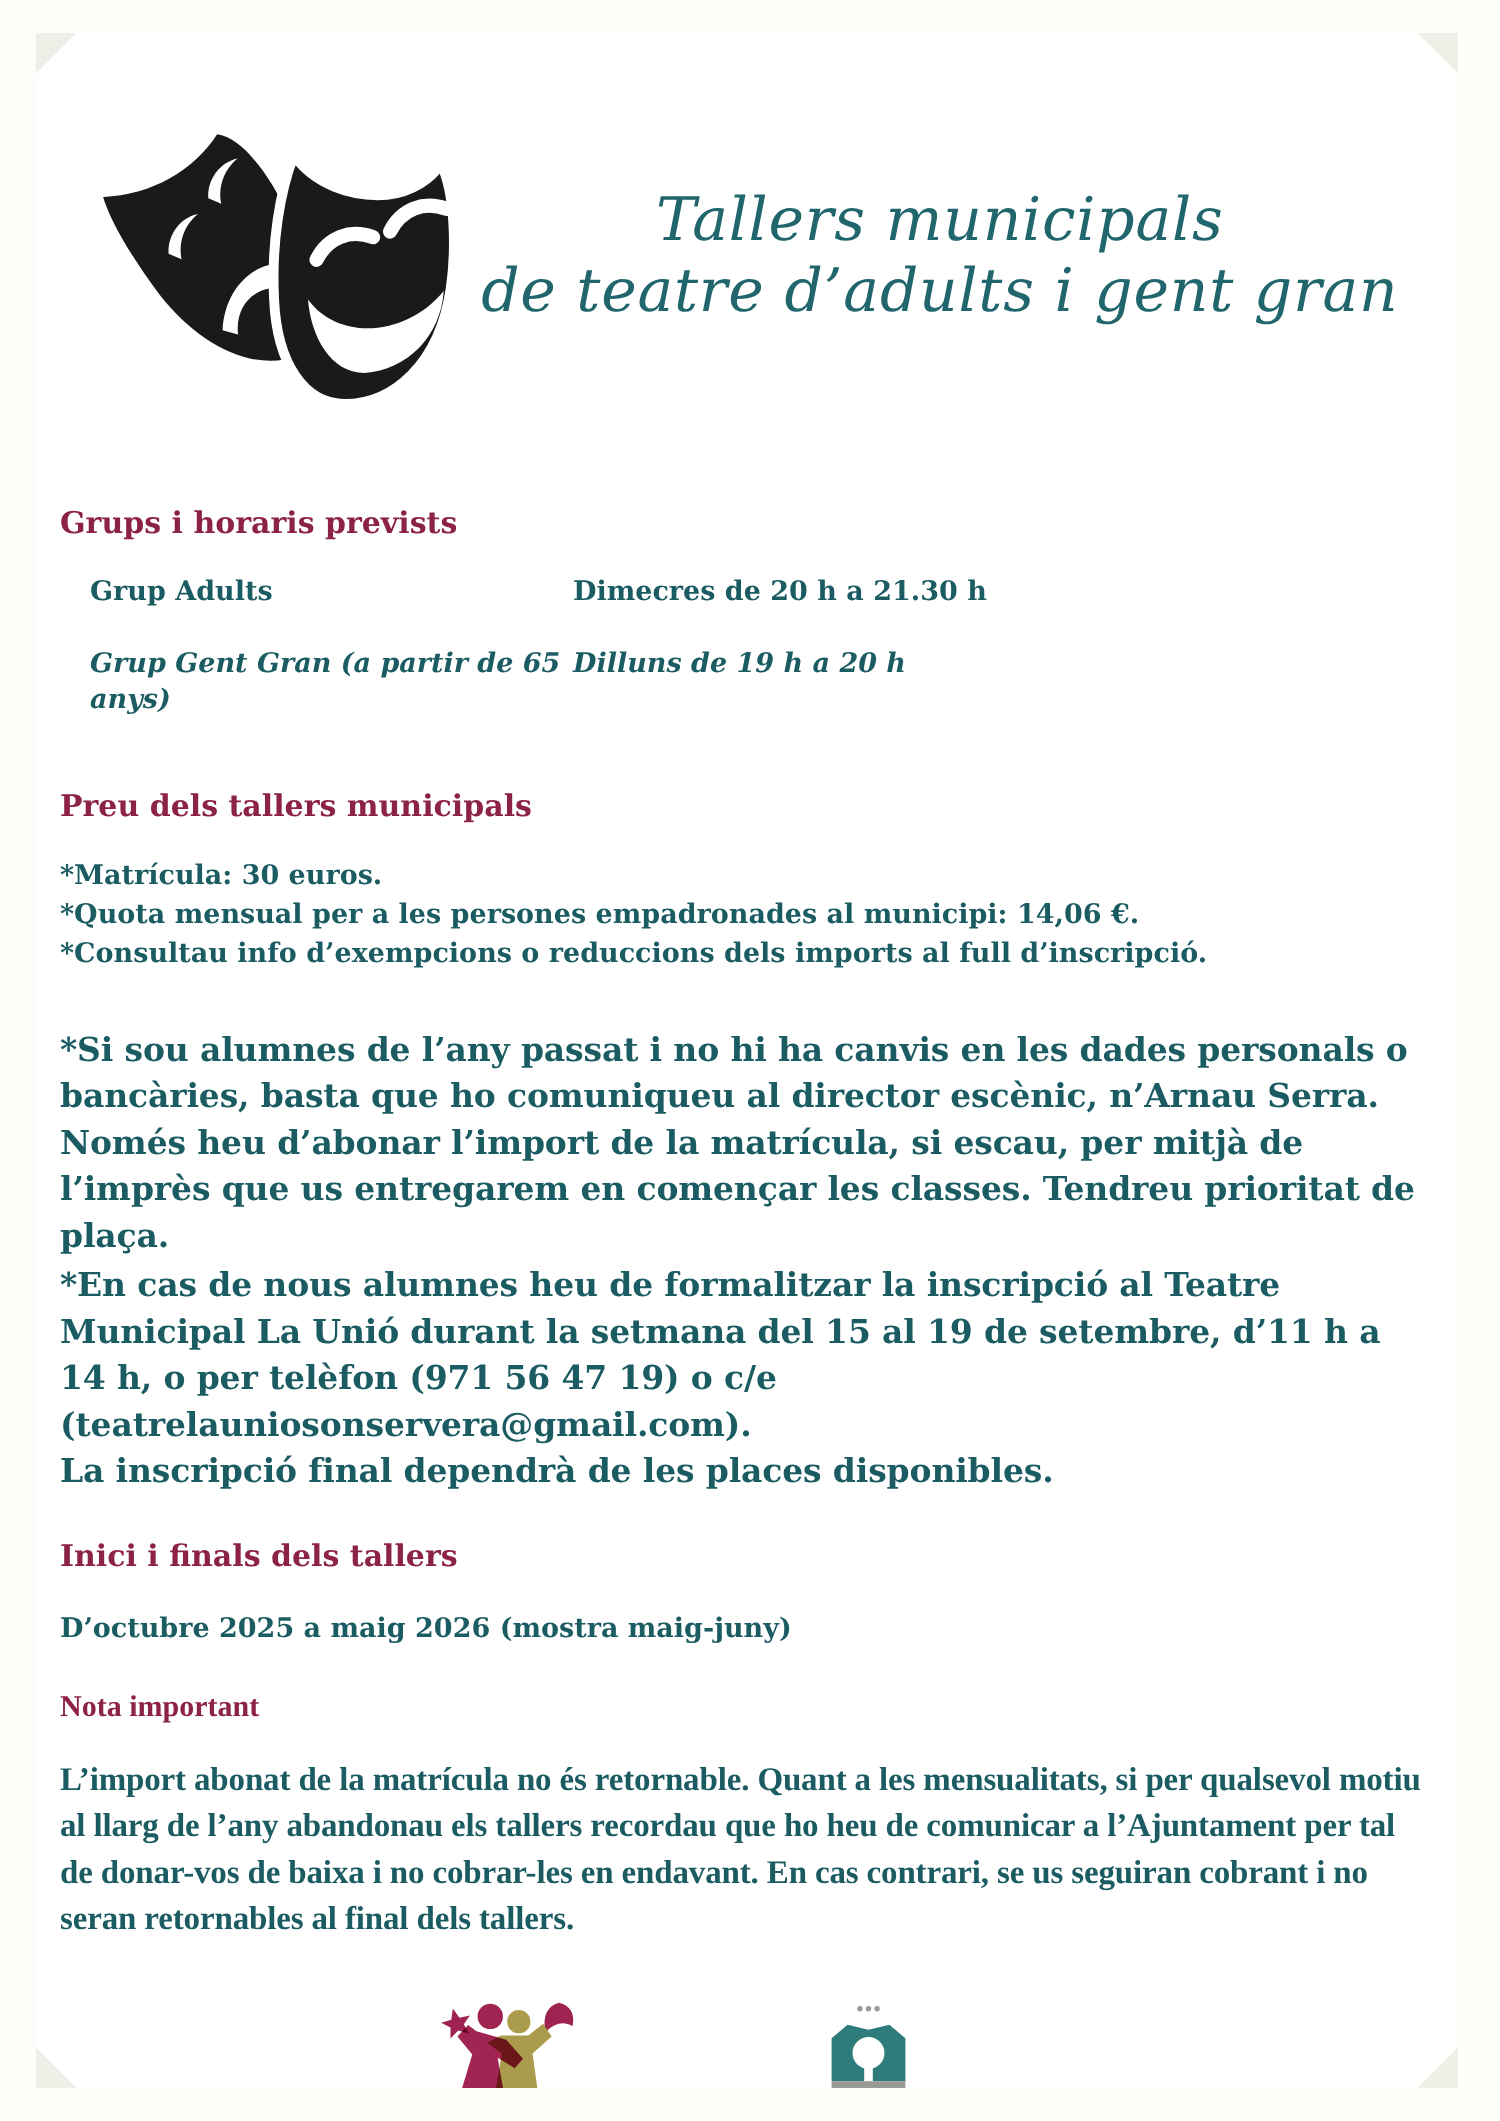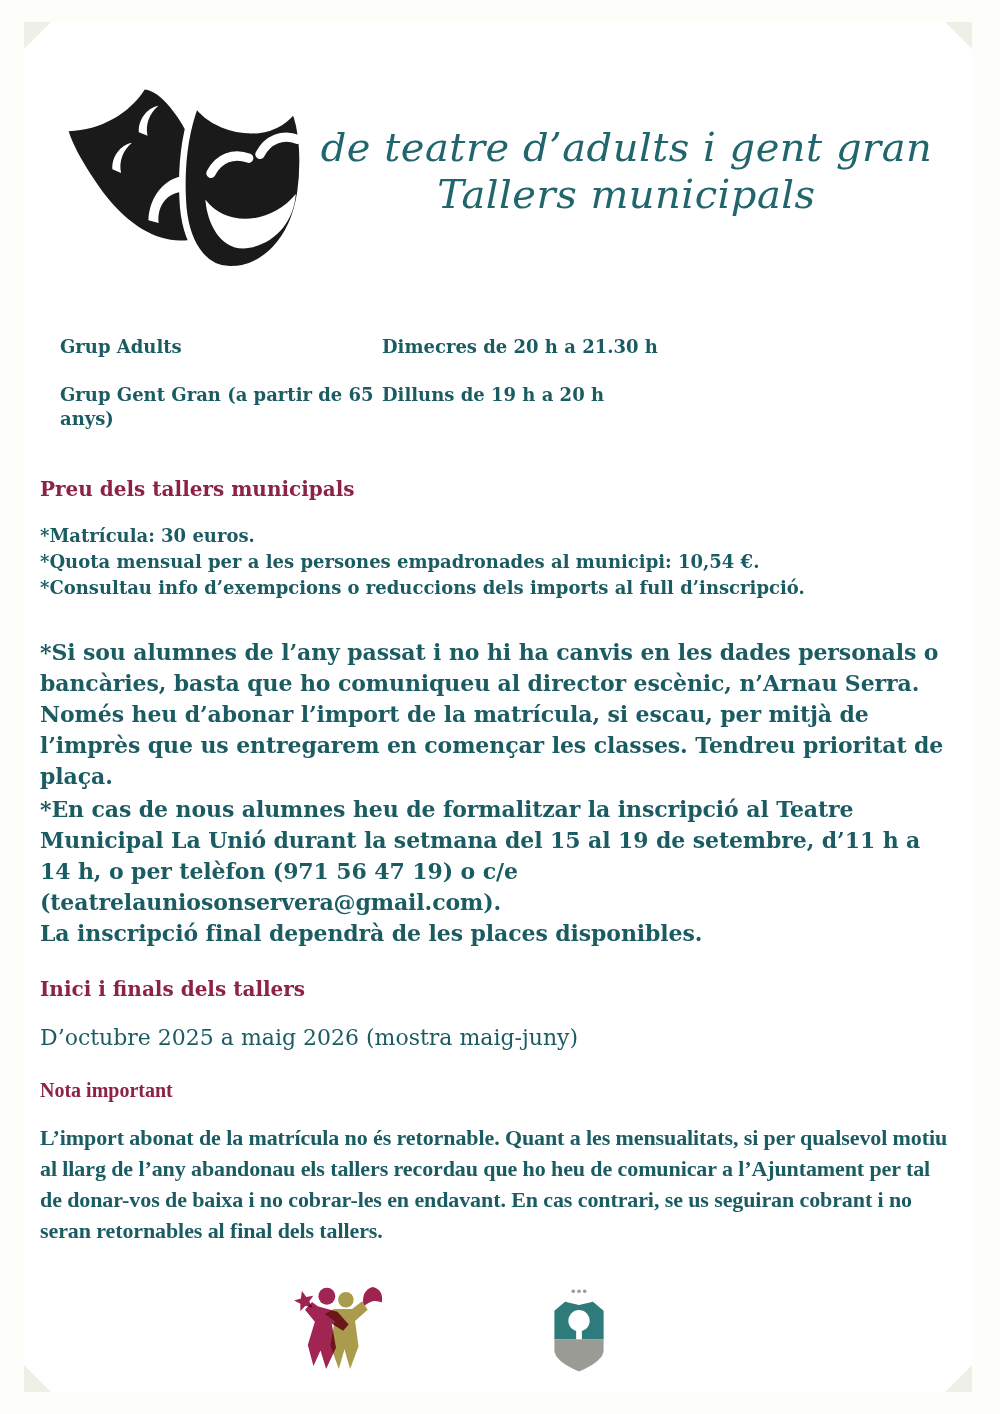--- a/index.html
+++ b/index.html
@@ -52,39 +52,39 @@
     margin: 0;
   }
   .groups-block { margin-top: 53px; }
   .group-row {
     display: flex;
     padding-left: 20px;
     font-weight: bold;
     font-size: 18px;
     line-height: 24px;
   }
-  .group-row + .group-row { margin-top: 24px; }
+  .group-row + .group-row { margin-top: 24px; font-style: italic; }
   .group-row .col-group { flex: 0 0 322px; }
   .group-row .col-schedule { flex: 1 1 auto; }
   .rows-wrap { margin-top: 22px; }
   .price-block { margin-top: 45px; }
   .price-lines { margin-top: 21px; font-weight: bold; font-size: 18px; line-height: 26px; }
   .enroll-block { margin-top: 36px; }
   .para {
     margin: 0;
     font-weight: bold;
     font-size: 22px;
     line-height: 31px;
     white-space: pre-line;
     letter-spacing: -0.1px;
   }
   .para-first { margin-top: 21px; }
   .para-second { margin-top: 2px; }
   .dates-block { margin-top: 27px; }
-  .dates-line { margin-top: 20px; font-weight: normal; font-size: 22px; line-height: 31px; }
+  .dates-line { margin-top: 20px; font-weight: bold; font-size: 18px; line-height: 31px; }
   .note-block { margin-top: 24px; font-family: Liberation Serif, serif; }
   .note-para { margin-top: 19px; }
   
   .footer {
     margin-top: 39px;
     display: flex;
     justify-content: center;
     align-items: flex-start;
     gap: 48px;
     transform: translateX(-38px);
@@ -110,45 +110,46 @@
       </g>
       <path d="M140,32 C154,52 180,62 206,60 C224,58 238,48 244,38
                C254,58 255,98 251,126 C243,180 210,208 176,208
                C148,208 128,180 126,134 C124,94 130,58 140,32 Z" fill="#1a1a1a" stroke="#ffffff" stroke-width="7"></path>
       <path d="M156,106 C164,90 180,84 196,90" stroke="#ffffff" stroke-width="10" fill="none" stroke-linecap="round"></path>
       <path d="M208,86 C216,70 232,64 248,70" stroke="#ffffff" stroke-width="10" fill="none" stroke-linecap="round"></path>
       <path d="M150,134 C172,164 220,160 246,128 C244,160 220,184 190,186
                C166,186 152,160 150,134 Z" fill="#ffffff"></path>
     </svg>
     <div class="title-block">
+      <div>Tallers municipals</div>
       <div>de teatre d’adults i gent gran</div>
-      <div>Tallers municipals</div>
     </div>
   </div>
 
   <div class="content">
 
     <div class="groups-block">
+      <h2 class="sec-heading">Grups i horaris prevists</h2>
       <div class="rows-wrap">
         <div class="group-row">
           <span class="col-group">Grup Adults</span>
           <span class="col-schedule">Dimecres de 20 h a 21.30 h</span>
         </div>
         <div class="group-row">
           <span class="col-group">Grup Gent Gran (a partir de 65 anys)</span>
           <span class="col-schedule">Dilluns de 19 h a 20 h</span>
         </div>
       </div>
     </div>
 
     <div class="price-block">
       <h2 class="sec-heading">Preu dels tallers municipals</h2>
       <div class="price-lines">
         <div>*Matrícula: 30 euros.</div>
-        <div>*Quota mensual per a les persones empadronades al municipi: 10,54 €.</div>
+        <div>*Quota mensual per a les persones empadronades al municipi: 14,06 €.</div>
         <div>*Consultau info d’exempcions o reduccions dels imports al full d’inscripció.</div>
       </div>
     </div>
 
     <div class="enroll-block">
       <p class="para para-first">*Si sou alumnes de l’any passat i no hi ha canvis en les dades personals o bancàries, basta que ho comuniqueu al director escènic, n’Arnau Serra. Només heu d’abonar l’import de la matrícula, si escau, per mitjà de l’imprès que us entregarem en començar les classes. Tendreu prioritat de plaça.</p>
       <p class="para para-second">*En cas de nous alumnes heu de formalitzar la inscripció al Teatre Municipal La Unió durant la setmana del 15 al 19 de setembre, d’11 h a 14 h, o per telèfon (971 56 47 19) o c/e (teatrelauniosonservera@gmail.com).
 La inscripció final dependrà de les places disponibles.</p>
     </div>
 

